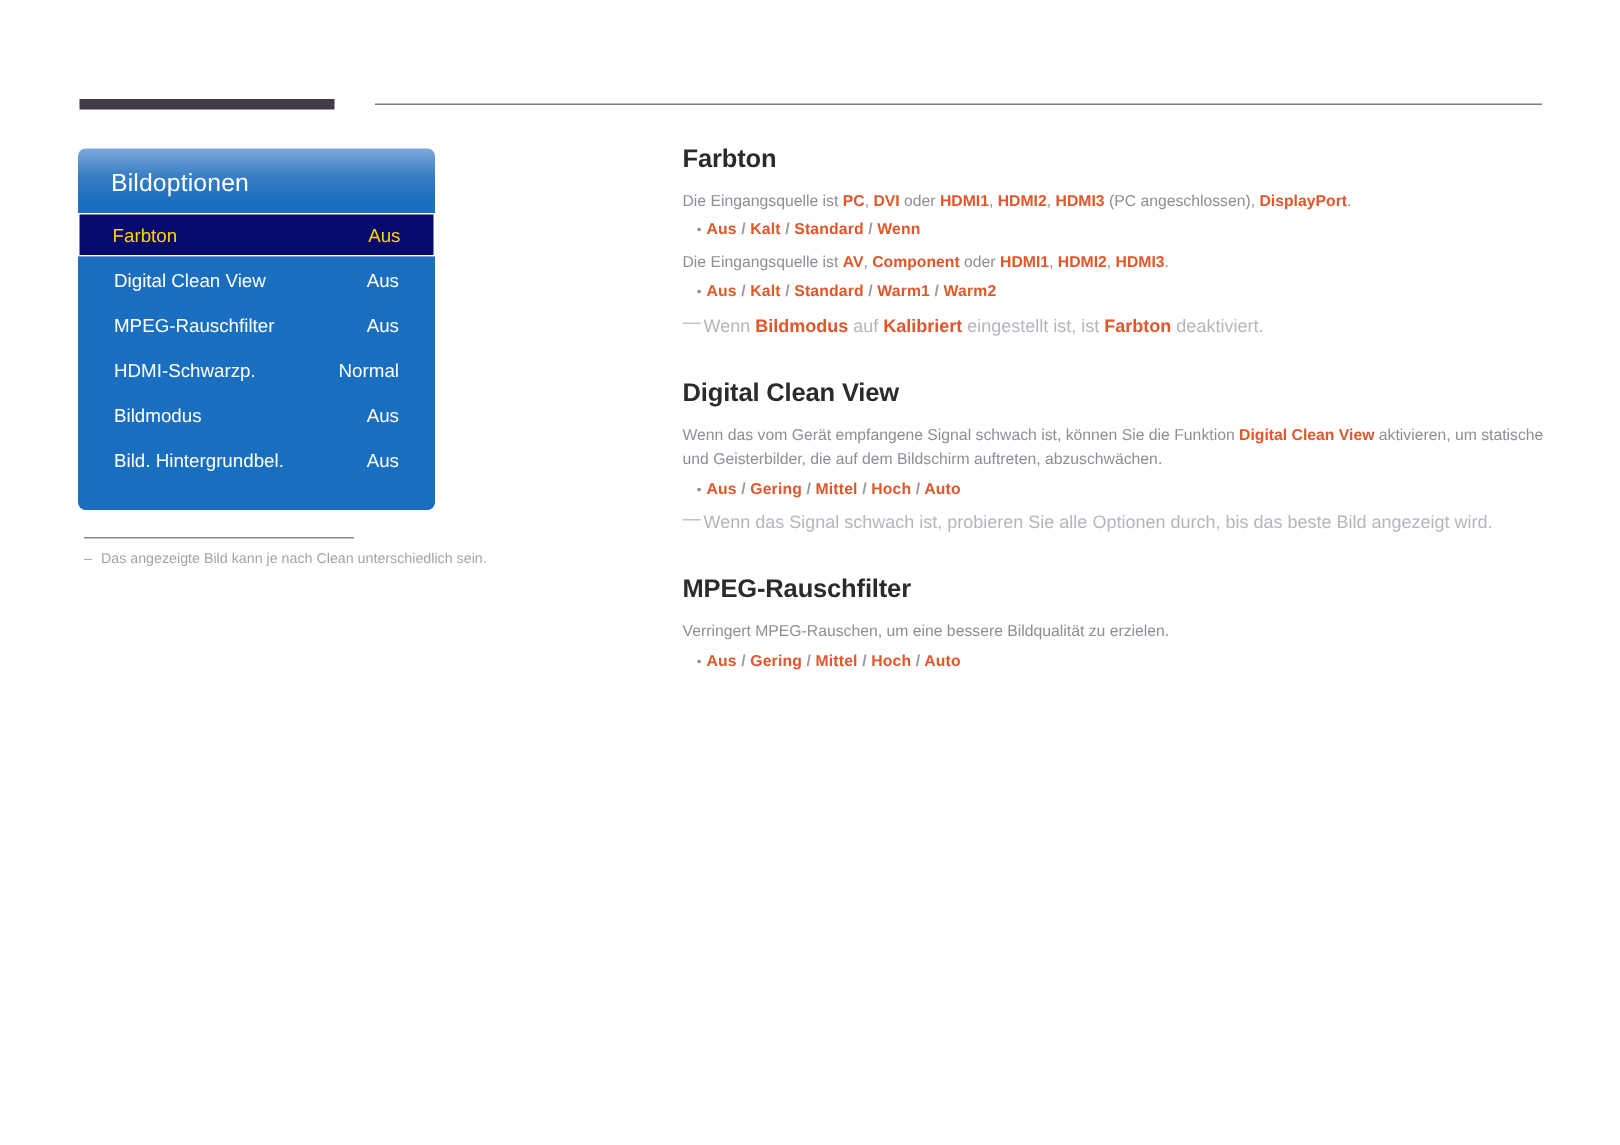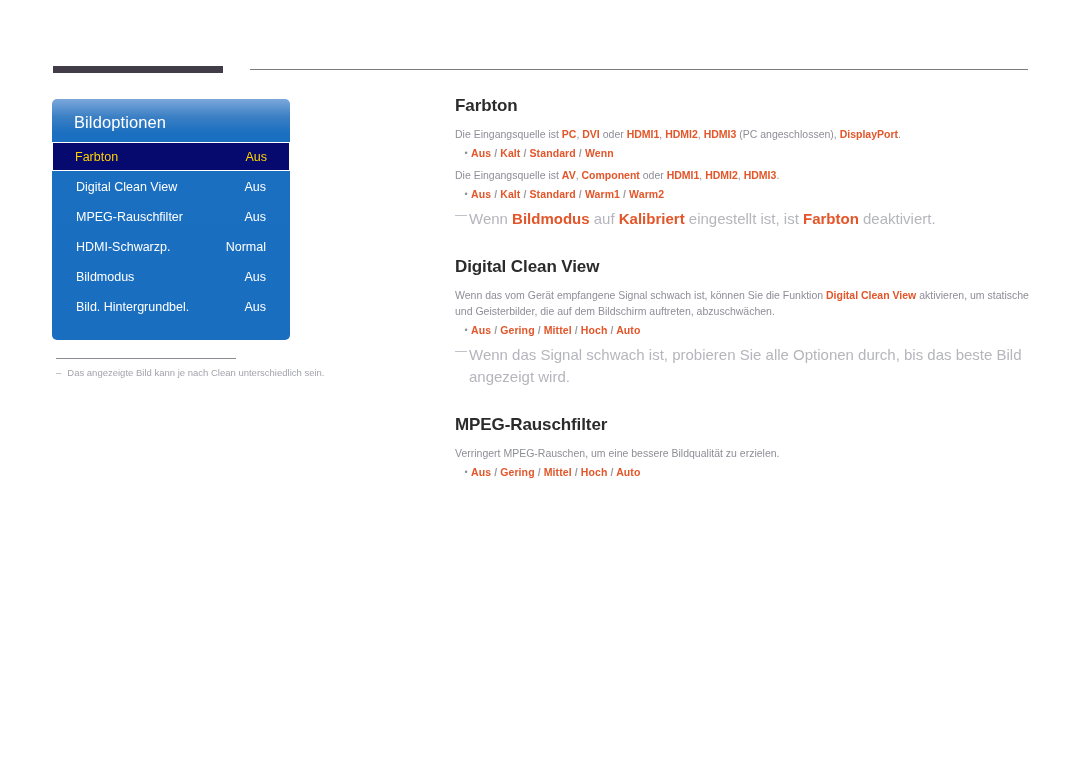--- a/index.html
+++ b/index.html
@@ -157,21 +157,21 @@
     color: #9a9aa2;
     font-weight: bold;
     letter-spacing: 0.1px;
   }
   .bullet-text b { color: #e2562a; font-weight: bold; }
 
   .note-line {
     display: flex;
     align-items: flex-start;
     margin: 5px 0 4px 0;
-    font-size: 15px;
+    font-size: 12px;
     line-height: 1.5;
     color: #b5b5bd;
   }
   .note-mark {
     flex: 0 0 12px;
     height: 1px;
     margin-top: 7px;
     background: #c2c2ca;
   }
   .note-text { padding-left: 2px; }

